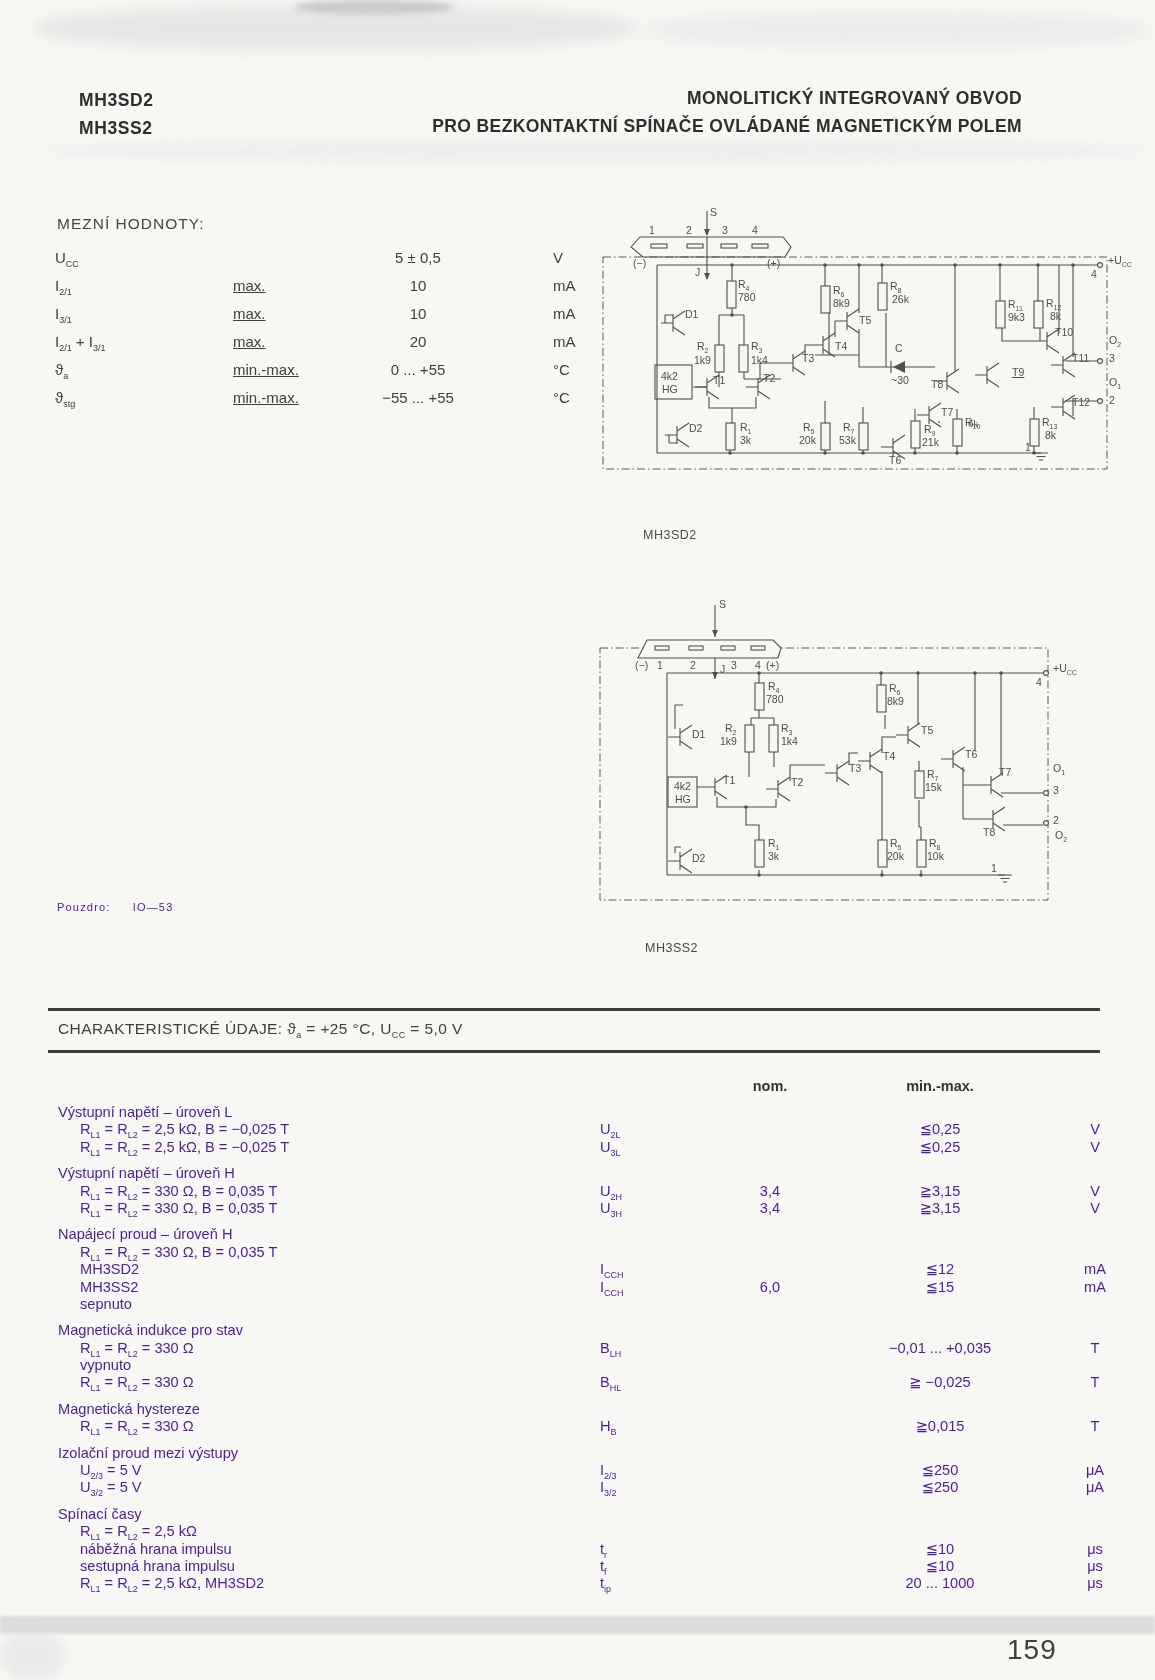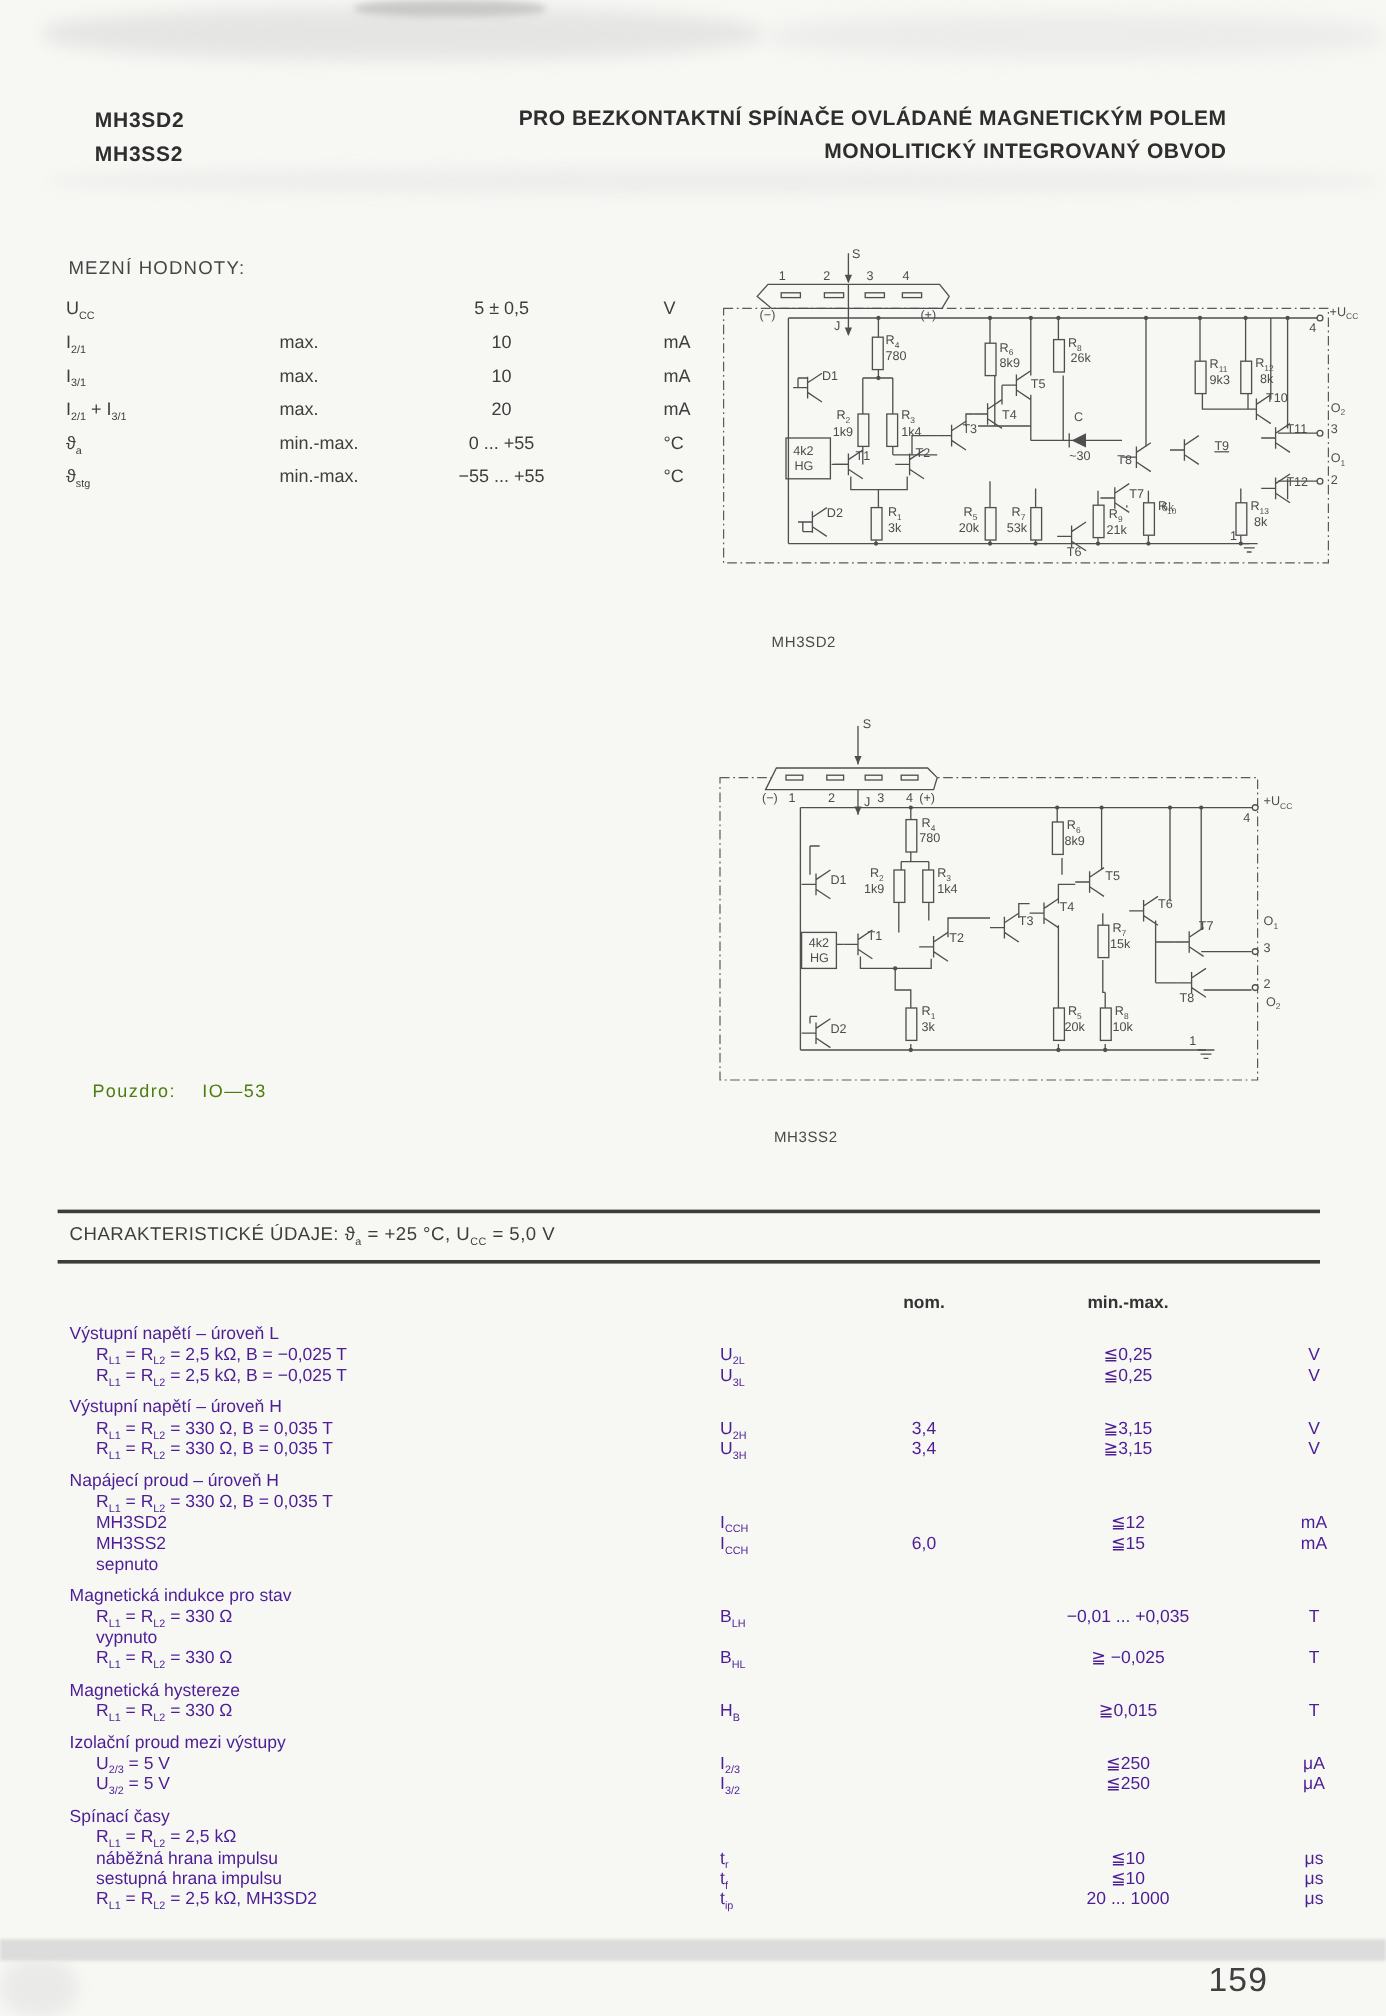--- a/index.html
+++ b/index.html
@@ -9,31 +9,31 @@
   
   .partnums{position:absolute;left:79px;top:86px;font-size:17.5px;font-weight:bold;
             line-height:28px;color:#2e2e2e;letter-spacing:.6px;}
   .pagetitle{position:absolute;right:133px;top:84px;text-align:right;font-size:17.5px;
              font-weight:bold;line-height:28px;color:#2e2e2e;letter-spacing:.4px;white-space:nowrap;}
   
   .limtitle{position:absolute;left:57px;top:215px;font-size:15.5px;letter-spacing:1px;color:#454545;}
   .limtable{position:absolute;left:55px;top:246px;width:700px;font-size:15px;color:#3e3e3e;}
   .lim-row{display:flex;height:28px;align-items:baseline;line-height:24px;}
   .lim-sym{width:178px;}
-  .lim-cond{width:110px;}
+  .lim-cond{width:110px;text-decoration:underline;}
   .lim-val{width:150px;text-align:center;}
   .lim-unit{padding-left:60px;}
   sub{font-size:9px;line-height:0;}
   
   .schematic{position:absolute;}
   .schematic svg{position:absolute;left:0;top:0;}
   .sch-label{position:absolute;font-size:10.5px;line-height:1;color:#4d4d4d;white-space:nowrap;}
   .sch-label sub{font-size:7px;}
   .caption{position:absolute;font-size:12.5px;letter-spacing:.5px;color:#4a4a4a;}
-  .pouzdro{position:absolute;left:57px;top:901px;font-size:15px;letter-spacing:1.2px;color:#4d7c0f;margin-left:20px;}
+  .pouzdro{position:absolute;left:57px;top:901px;font-size:11px;letter-spacing:1.2px;color:#4c1d95;}
   .pouzdro span{margin-right:22px;}
   
   .rule{position:absolute;left:48px;width:1052px;height:2.5px;background:#3c3c3c;}
   .chtitle{position:absolute;left:58px;top:1020px;font-size:15.5px;letter-spacing:.4px;color:#3e3e3e;}
   .colhead{position:absolute;top:1078px;font-size:14.5px;font-weight:bold;text-align:center;color:#333;}
   .chtable{position:absolute;left:55px;top:1104px;width:1085px;font-size:14.6px;color:#4c1d95;}
   .ch-row{position:relative;height:17.4px;line-height:17.2px;}
   .ch-group:not(:first-child){margin-top:9px;}
   .ch-desc{position:absolute;left:3px;white-space:nowrap;}
   .ch-ind{left:25px;}
@@ -56,22 +56,22 @@
 <div class="artifact" style="left:640px;top:12px;width:515px;height:36px;background:#e1e1e1;opacity:.5;filter:blur(8px);"></div>
 <div class="artifact" style="left:40px;top:140px;width:1110px;height:22px;background:#e6e6e6;opacity:.55;filter:blur(6px);"></div>
 <div class="artifact" style="left:0;top:1616px;width:1155px;height:18px;background:#d4d4d4;opacity:.75;filter:blur(1.5px);border-radius:0;"></div>
 <div class="artifact" style="left:0;top:1632px;width:65px;height:48px;background:#dedede;opacity:.5;filter:blur(6px);"></div>
 
 <div class="partnums">
   <div>MH3SD2</div>
   <div>MH3SS2</div>
 </div>
 <div class="pagetitle">
+  <div>MONOLITICKÝ INTEGROVANÝ OBVOD</div>
   <div>PRO BEZKONTAKTNÍ SPÍNAČE OVLÁDANÉ MAGNETICKÝM POLEM</div>
-  <div>MONOLITICKÝ INTEGROVANÝ OBVOD</div>
 </div>
 
 <div class="limtitle">MEZNÍ HODNOTY:</div>
 <div class="limtable">
     <div class="lim-row">
       <span class="lim-sym">U<sub>CC</sub></span>
       <span class="lim-cond"></span>
       <span class="lim-val">5 ± 0,5</span>
       <span class="lim-unit">V</span>
     </div>

